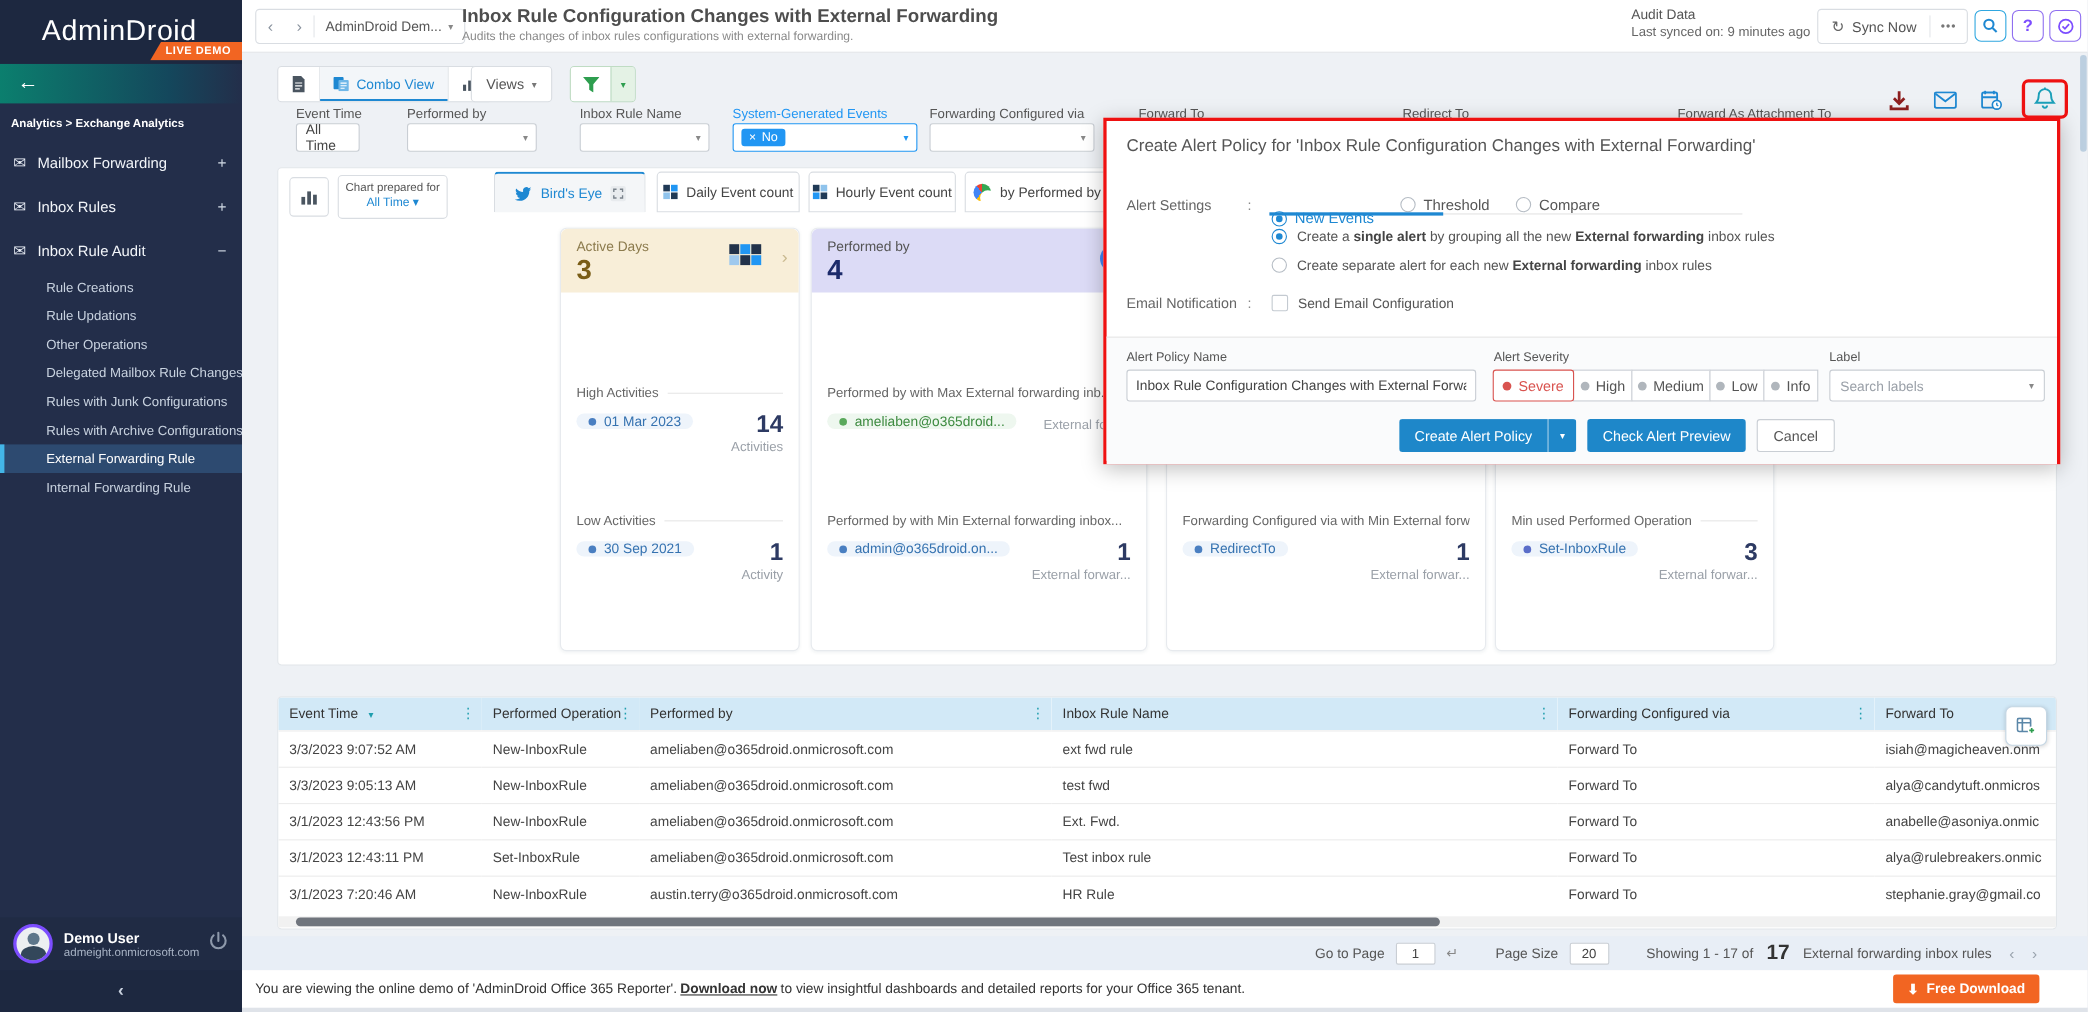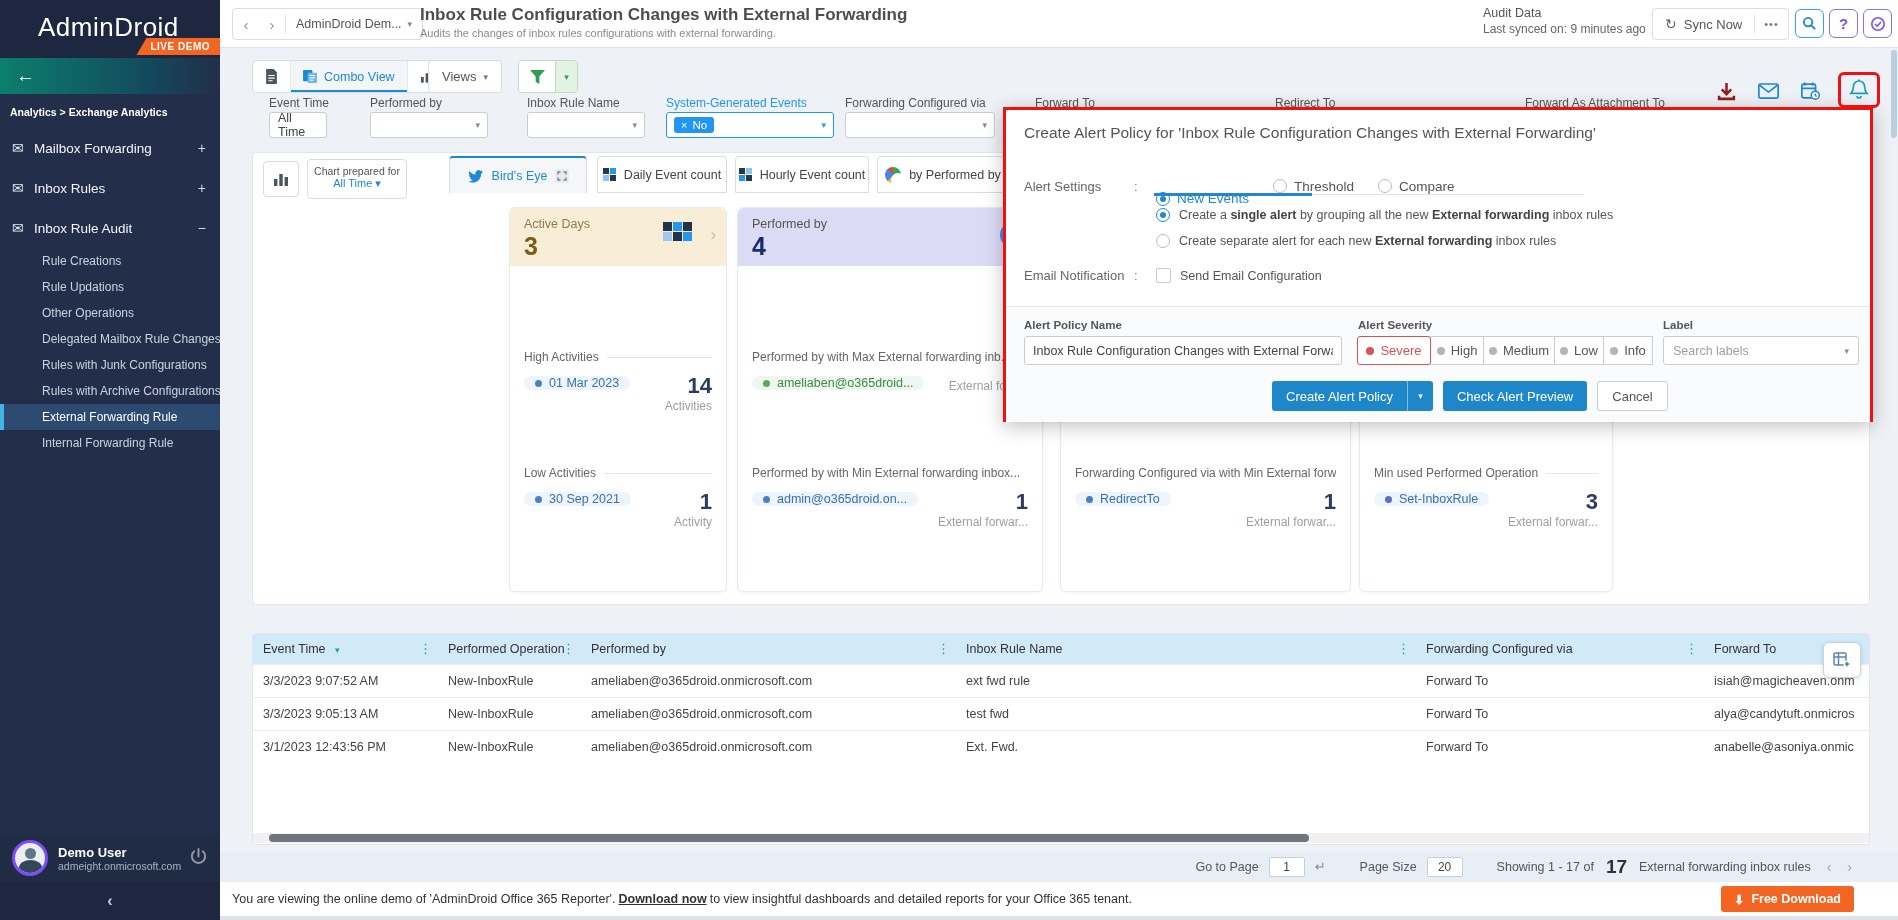--- a/index.html
+++ b/index.html
@@ -148,21 +148,21 @@
   .radio.sel { border-color:#1e88d2; }
   .radio.sel::after { content:""; position:absolute; left:3px; top:3px; width:6px; height:6px; border-radius:50%; background:#1e88d2; }
   .mode { display:flex; align-items:center; gap:7px; margin-right:24px; font-size:13.5px; color:#555; cursor:pointer; }
   .mode.sel { color:#1e88d2;margin-top:25px; }
   .mode-underline { position:absolute; left:148px; top:84px; width:430px; height:1px; background:#e3e3e3; }
   .mode-underline::before { content:""; position:absolute; left:0; top:-1px; width:158px; height:3px; background:#1e88d2; }
   .opt-row { position:absolute; left:150px; display:flex; align-items:center; gap:9px; font-size:12.5px; color:#555; }
   .opt-row b { color:#444; }
   .checkbox { width:15px; height:15px; border:1px solid #c4cad1; border-radius:2px; background:#fff; cursor:pointer; flex:none; }
   .dlg-foot { position:absolute; left:0; top:196px; width:100%; height:116px; background:#fafbfc; border-top:1px solid #e6e6e6; }
-  .f-label { position:absolute; top:12px; font-size:11.5px; font-weight:bold; color:#555;text-align:right; }
+  .f-label { position:absolute; top:12px; font-size:11.5px; font-weight:normal; color:#555;text-align:right; }
   .f-input { position:absolute; top:29px; height:29px; border:1px solid #c9ced4; border-radius:3px; background:#fff; font-size:12.5px; color:#444; padding:0 8px; font-family:"Liberation Sans",sans-serif; }
   .sev-group { position:absolute; left:352px; top:29px; display:flex; }
   .sev { height:29px; display:flex; align-items:center; justify-content:center; gap:6px; border:1px solid #c9ced4; margin-left:-1px; background:#fff; font-size:13px; color:#555; cursor:pointer; }
   .sev .sdot { width:8px; height:8px; border-radius:50%; background:#b0b6bc; }
   .sev.sel { border:1.5px solid #d9534f; color:#d9534f; border-radius:3px; z-index:2; }
   .sev.sel .sdot { background:#d9534f; }
   .lbl-select { position:absolute; left:657px; top:29px; width:196px; height:29px; border:1px solid #c9ced4; border-radius:3px; background:#fff; display:flex; align-items:center; justify-content:space-between; padding:0 9px; font-size:12.5px; color:#9aa0a8; cursor:pointer; }
   .dlg-buttons { position:absolute; left:266px; top:74px; display:flex; gap:10px; }
   .btn-blue { background:#1e87c9; color:#fff; border:none; height:30px; font-size:13px; border-radius:3px; padding:0 14px; cursor:pointer; font-family:"Liberation Sans",sans-serif; }
   .btn-split { display:flex; align-items:stretch; border-radius:3px; overflow:hidden; }
@@ -580,20 +580,36 @@
           <td>alya@candytuft.onmicros</td>
         </tr>
         <tr>
           <td>3/1/2023 12:43:56 PM</td>
           <td>New-InboxRule</td>
           <td>ameliaben@o365droid.onmicrosoft.com</td>
           <td>Ext. Fwd.</td>
           <td>Forward To</td>
           <td>anabelle@asoniya.onmic</td>
         </tr>
+        <tr>
+          <td>3/1/2023 12:43:11 PM</td>
+          <td>Set-InboxRule</td>
+          <td>ameliaben@o365droid.onmicrosoft.com</td>
+          <td>Test inbox rule</td>
+          <td>Forward To</td>
+          <td>alya@rulebreakers.onmic</td>
+        </tr>
+        <tr>
+          <td>3/1/2023 7:20:46 AM</td>
+          <td>New-InboxRule</td>
+          <td>austin.terry@o365droid.onmicrosoft.com</td>
+          <td>HR Rule</td>
+          <td>Forward To</td>
+          <td>stephanie.gray@gmail.co</td>
+        </tr>
       </tbody>
     </table>
     <span class="col-chooser">
       <svg width="18" height="16" viewBox="0 0 18 16">
           <rect x="1" y="1" width="12" height="12" rx="1.5" stroke="#5b87a8" stroke-width="1.5" fill="none"></rect>
           <path d="M1 5h12M5.5 1v12" stroke="#5b87a8" stroke-width="1.5"></path>
           <circle cx="14" cy="12" r="3.6" fill="#fff"></circle>
           <path d="M14 9.8v4.4M11.8 12h4.4" stroke="#2e9e4f" stroke-width="1.5"></path>
         </svg>
     </span>

